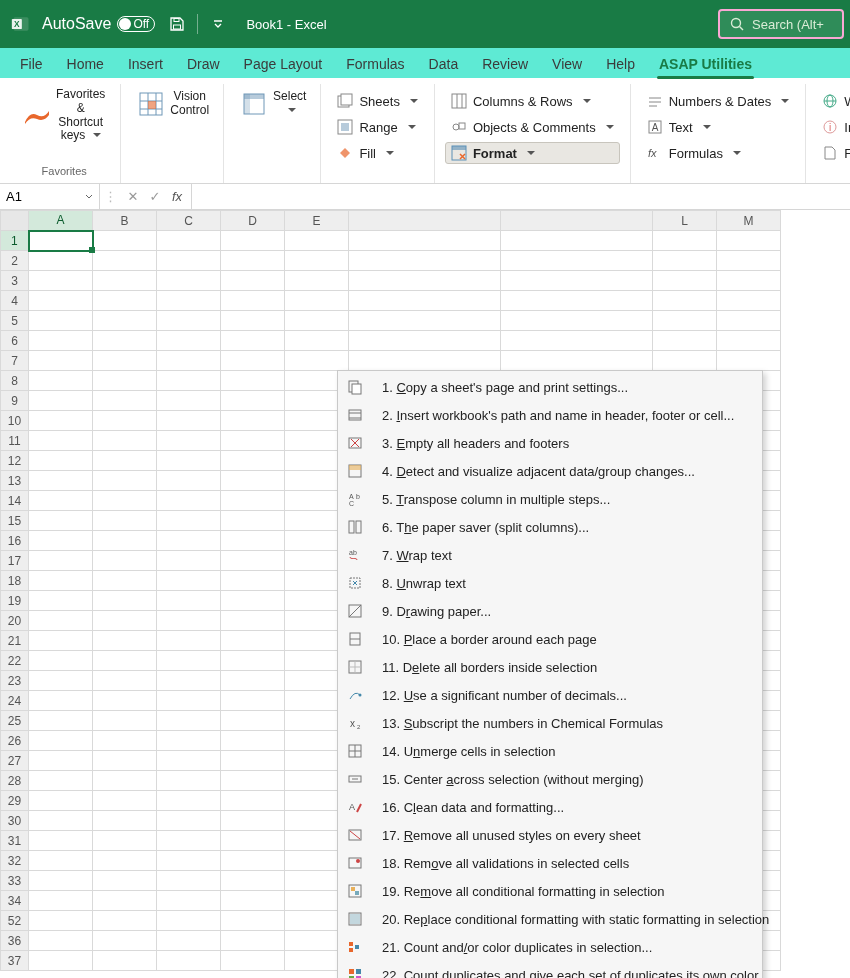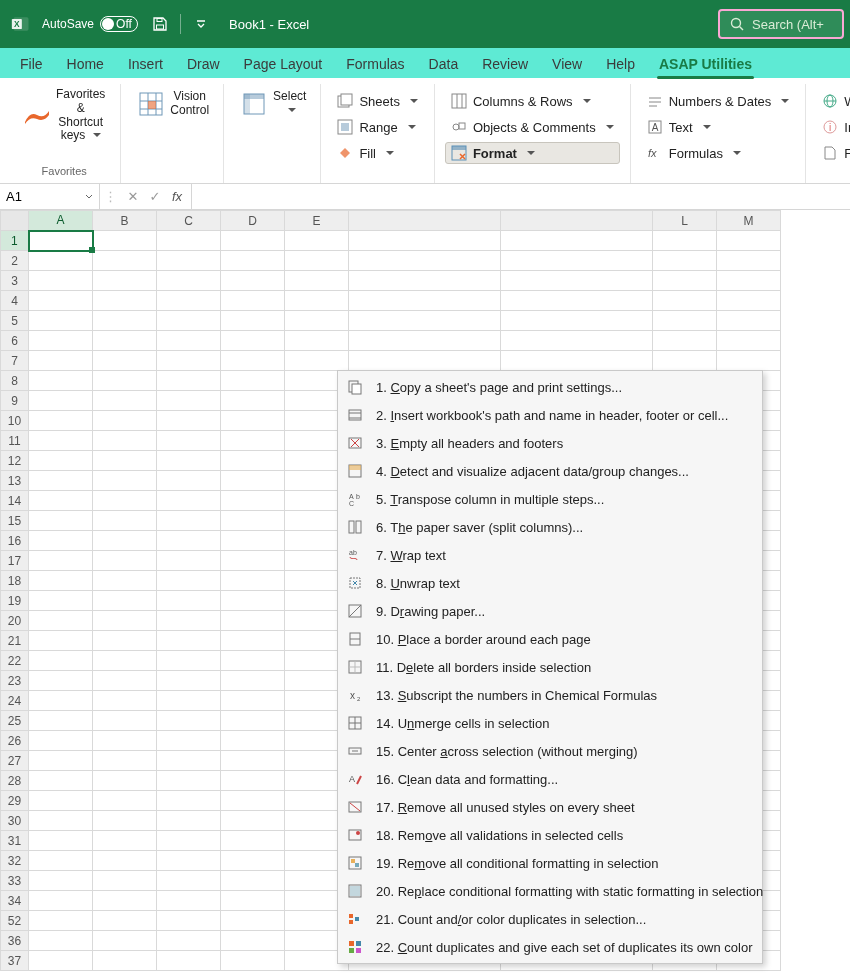--- a/index.html
+++ b/index.html
@@ -2,21 +2,21 @@
 <html><head>
 <meta charset="utf-8">
 <style>
   * { box-sizing: border-box; margin: 0; padding: 0; font-family: "Segoe UI", Arial, sans-serif; }
   body { width: 850px; height: 978px; overflow: hidden; background: #fff; font-size: 13px; color: #222; }
 
   
   .titlebar { height: 48px; background: #197b45; display: flex; align-items: center; padding: 0 6px; color: #fff; }
   .title-icon { width: 22px; height: 22px; margin: 0 6px 0 4px; display:flex; align-items:center; justify-content:center;}
   .autosave { display: flex; align-items: center; gap: 6px; margin-left: 4px; }
-  .autosave-label { font-size: 12px; }
+  .autosave-label { font-size: 16px; }
   .toggle { width: 38px; height: 16px; border: 1px solid #fff; border-radius: 9px; display: flex; align-items: center; padding: 1px; gap:2px; }
   .toggle-knob { width: 12px; height: 12px; border-radius: 50%; background: #fff; }
   .toggle-word { font-size: 12px; color:#fff; }
   .qat-btn { width: 28px; height: 28px; display: flex; align-items: center; justify-content: center; border-radius:3px; }
   .qat-sep { width:1px; height:20px; background: rgba(255,255,255,0.4); margin: 0 6px; }
   .doc-title { margin-left: 14px; font-size: 13px; color:#ffffff; }
   .title-spacer { flex: 1; }
   .searchbox { height: 30px; background: #2f8c59; border:2px solid #f9a8d4; border-radius: 4px; display: flex; align-items: center; padding: 0 10px; gap: 8px; min-width: 110px; }
   .searchbox input { background: transparent; border: none; outline: none; color: #d9ecd6; font-size: 13px; width: 80px; }
   .searchbox input::placeholder { color: #d9ecd6; }
@@ -59,21 +59,21 @@
   .colh { height:20px; background:#eeeeee; text-align:center; font-size:12px; color:#555; width:64px;}
   .colh.selected { background:#d3e9db; color:#0c5c2e; border-bottom:2px solid #197b45 !important; }
   .rowh { width:28px; background:#eeeeee; text-align:center; font-size:12px; color:#555; height:20px;}
   .rowh.selected { background:#d3e9db; color:#0c5c2e; border-right:2px solid #197b45 !important; }
   .cell { height:20px; background:#fff; }
   .cell.active { outline: 2px solid #197b45; outline-offset:-1px; position:relative; }
   .cell.active::after { content:""; position:absolute; right:-3px; bottom:-3px; width:6px; height:6px; background:#197b45; }
 
   
   .dropdown { position:absolute; left:337px; top:160px; width:426px; background:#f6f6f6; border:1px solid #c9c9c9; box-shadow: 3px 3px 6px rgba(0,0,0,0.18); padding: 2px 0; z-index: 50; }
-  .menuitem { display:flex; align-items:center; gap:12px; padding: 5px 4px 5px 8px; font-size:13px; color:#222; white-space:nowrap;}
+  .menuitem { display:flex; align-items:center; gap:18px; padding: 5px 4px 5px 8px; font-size:13px; color:#222; white-space:nowrap;}
   .menuitem .mi-ico { width:18px; height:18px; display:flex; align-items:center; justify-content:center; flex-shrink:0;}
   .mi-ico svg { width:16px; height:16px; }
   .underline { text-decoration: underline; }
 
   svg { display:block; }
 </style>
 </head>
 <body>
 
 <div class="titlebar">
@@ -886,20 +886,29 @@
             <rect x="2" y="2" width="12" height="12" fill="none" stroke="#777"></rect>
             <line x1="8" y1="2" x2="8" y2="14" stroke="#bbb"></line>
             <line x1="2" y1="8" x2="14" y2="8" stroke="#bbb"></line>
           </svg>
         </span>
         <span>11. D<span class="underline">e</span>lete all borders inside selection</span>
       </div>
       <div class="menuitem">
         <span class="mi-ico">
           <svg viewBox="0 0 16 16">
+            <path d="M3 12 Q8 3 13 8" stroke="#48a" fill="none"></path>
+            <circle cx="13" cy="8" r="1.5" fill="#48a"></circle>
+          </svg>
+        </span>
+        <span>12. <span class="underline">U</span>se a significant number of decimals...</span>
+      </div>
+      <div class="menuitem">
+        <span class="mi-ico">
+          <svg viewBox="0 0 16 16">
             <text x="3" y="12" font-size="10" fill="#555">x</text>
             <text x="10" y="14" font-size="6" fill="#555">2</text>
           </svg>
         </span>
         <span>13. <span class="underline">S</span>ubscript the numbers in Chemical Formulas</span>
       </div>
       <div class="menuitem">
         <span class="mi-ico">
           <svg viewBox="0 0 16 16">
             <rect x="2" y="2" width="12" height="12" fill="none" stroke="#777"></rect>

